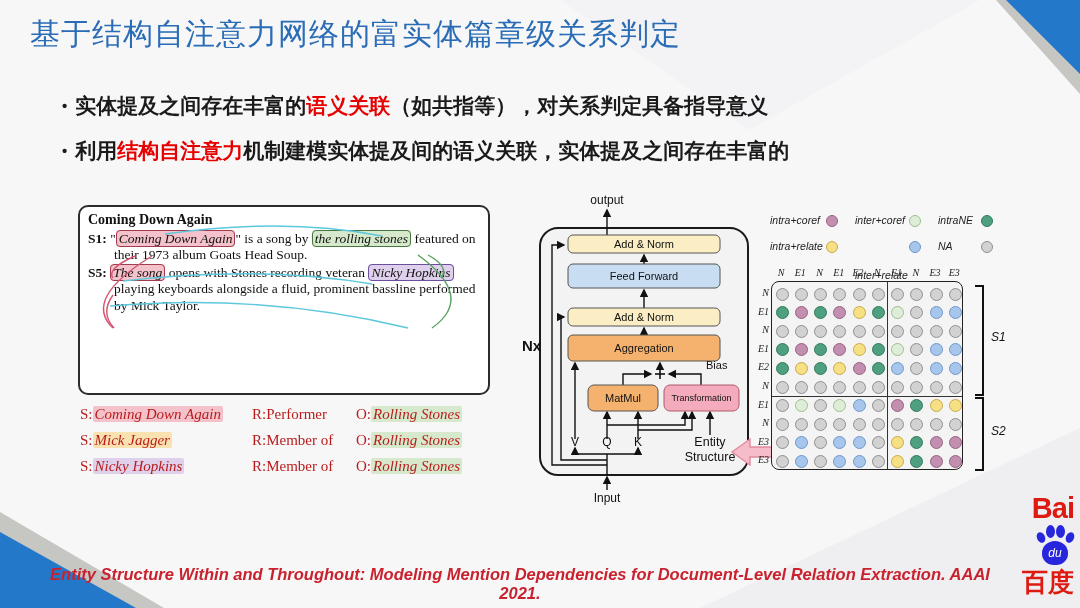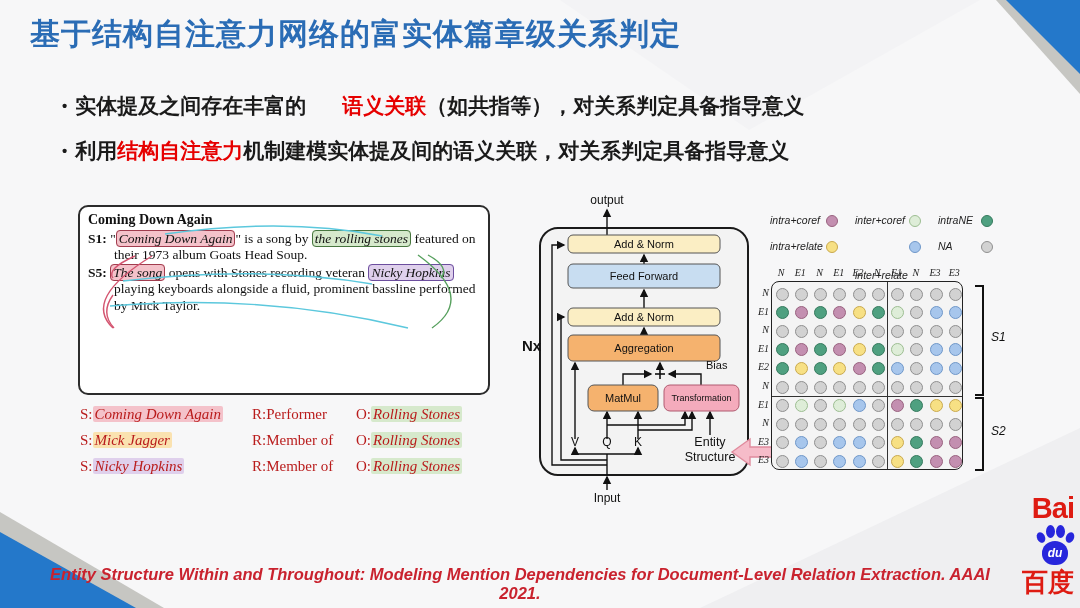--- a/index.html
+++ b/index.html
@@ -6,21 +6,21 @@
   .slide{position:relative;width:1080px;height:608px;background:#f7f7f8;overflow:hidden;
          font-family:"Liberation Sans",sans-serif;}
   .facet{position:absolute;pointer-events:none;}
   
   .gray-tr{top:0;right:0;width:84px;height:94px;clip-path:polygon(0 0,100% 0,100% 100%);background:#c6c6c2;}
   .blue-tr{top:0;right:0;width:74px;height:74px;clip-path:polygon(0 0,100% 0,100% 100%);}
   .gray-bl{bottom:0;left:0;width:164px;height:96px;clip-path:polygon(0 0,0 100%,100% 100%);background:#c6c6c2;}
   .blue-bl{bottom:0;left:0;width:136px;height:76px;clip-path:polygon(0 0,0 100%,100% 100%);}
   .f1{bottom:0;right:0;width:380px;height:180px;clip-path:polygon(100% 0,0 100%,100% 100%);background:#efeff1;}
   .f2{top:0;left:560px;width:420px;height:130px;clip-path:polygon(0 0,100% 0,45% 100%);background:#f3f3f5;}
-  .title{position:absolute;left:30px;top:14px;font-size:30px;font-weight:bold;letter-spacing:1px;text-align:center;}
+  .title{position:absolute;left:30px;top:14px;font-size:30px;font-weight:normal;letter-spacing:1px;text-align:center;}
   .bullets{position:absolute;left:62px;top:92px;width:940px;}
   .bullet{font-size:21px;font-weight:bold;color:#1a1a1a;margin-bottom:17px;}
   .bdot{font-size:15px;vertical-align:2px;margin-right:8px;}
   
   .docbox{position:absolute;left:78px;top:205px;width:412px;height:190px;background:#fff;
           border:2px solid #2c2c2c;border-radius:10px;box-sizing:border-box;padding:5px 8px 4px 8px;
           font-family:"Liberation Serif",serif;font-size:13.5px;line-height:1.2;color:#111;}
   .doc-title{font-weight:bold;font-size:14px;margin-bottom:1px;}
   .sent{padding-left:26px;text-indent:-26px;margin-top:2px;}
   .slabel{font-weight:bold;}
@@ -52,21 +52,21 @@
   .blab{position:absolute;font-size:12px;color:#111;}
   .citation{position:absolute;left:30px;top:565px;width:980px;text-align:center;
             font-size:16.5px;font-style:italic;font-weight:bold;}
   
   .logo{position:absolute;right:6px;bottom:8px;display:flex;align-items:flex-end;flex-direction:column;}
   .bai{font-size:29px;font-weight:bold;letter-spacing:-1px;}
   .cn{font-size:26px;font-weight:bold;margin-left:11px;}
   .paw{position:relative;width:37px;height:42px;margin:0 0 -2px 1px;display:inline-block;}
   .pad{position:absolute;left:5px;top:16px;width:26px;height:24px;border-radius:50% 50% 46% 46%;
        display:flex;align-items:center;justify-content:center;}
-  .du{color:#fff;font-size:12px;font-weight:bold;font-style:italic;}
+  .du{color:#fff;font-size:12px;font-weight:normal;font-style:italic;}
   .toe{position:absolute;border-radius:50%;}
   .t1{left:0px;top:7px;width:8px;height:11px;transform:rotate(-25deg);}
   .t2{left:9px;top:0px;width:9px;height:13px;}
   .t3{left:19px;top:0px;width:9px;height:13px;}
   .t4{left:29px;top:7px;width:8px;height:11px;transform:rotate(25deg);}
 </style>
 </head>
 <body>
 
 <div class="slide">
@@ -74,22 +74,22 @@
   <div class="facet f2"></div>
   <div class="facet f1"></div>
   <div class="facet gray-tr"></div>
   <div class="facet blue-tr" style="background: rgb(36, 120, 202);"></div>
   <div class="facet gray-bl"></div>
   <div class="facet blue-bl" style="background: rgb(36, 120, 202);"></div>
 
   <div class="title" style="color: rgb(42, 108, 181);">基于结构自注意力网络的富实体篇章级关系判定</div>
 
   <div class="bullets">
-    <div class="bullet"><span class="bdot">•</span><span>实体提及之间存在丰富的</span><span class="red" style="color: rgb(230, 0, 0); padding-left: 36px;">语义关联</span><span>（如共指等），对关系判定具备指导意义</span></div>
-    <div class="bullet"><span class="bdot">•</span><span>利用</span><span class="red" style="color: rgb(230, 0, 0);">结构自注意力</span><span>机制建模实体提及间的语义关联，对关系判定具备指导意义</span></div>
+    <div class="bullet"><span class="bdot">•</span><span>实体提及之间存在丰富的</span><span class="red" style="color: rgb(230, 0, 0);">语义关联</span><span>（如共指等），对关系判定具备指导意义</span></div>
+    <div class="bullet"><span class="bdot">•</span><span>利用</span><span class="red" style="color: rgb(230, 0, 0);">结构自注意力</span><span>机制建模实体提及间的语义关联，实体提及之间存在丰富的</span></div>
   </div>
 
   <div class="docbox">
     <div class="doc-title">Coming Down Again</div>
     <div id="sentences">
         <div class="sent"><span class="slabel">S1: </span><span>"</span><span class="ent" style="background: rgb(244, 194, 202); border-color: rgb(161, 60, 78);">Coming Down Again</span><span>" is a song by </span><span class="ent" style="background: rgb(214, 233, 204); border-color: rgb(71, 118, 63);">the rolling stones</span><span> featured on their 1973 album Goats Head Soup.</span></div>
         <div class="sent"><span class="slabel">S5: </span><span class="ent" style="background: rgb(244, 194, 202); border-color: rgb(161, 60, 78);">The song</span><span> opens with Stones recording veteran </span><span class="ent" style="background: rgb(223, 208, 236); border-color: rgb(108, 78, 158);">Nicky Hopkins</span><span> playing keyboards alongside a fluid, prominent bassline performed by Mick Taylor.</span></div>
       </div>
     <svg class="doc-arcs" viewBox="0 0 412 190">
       <g fill="none" stroke-width="1.4">

